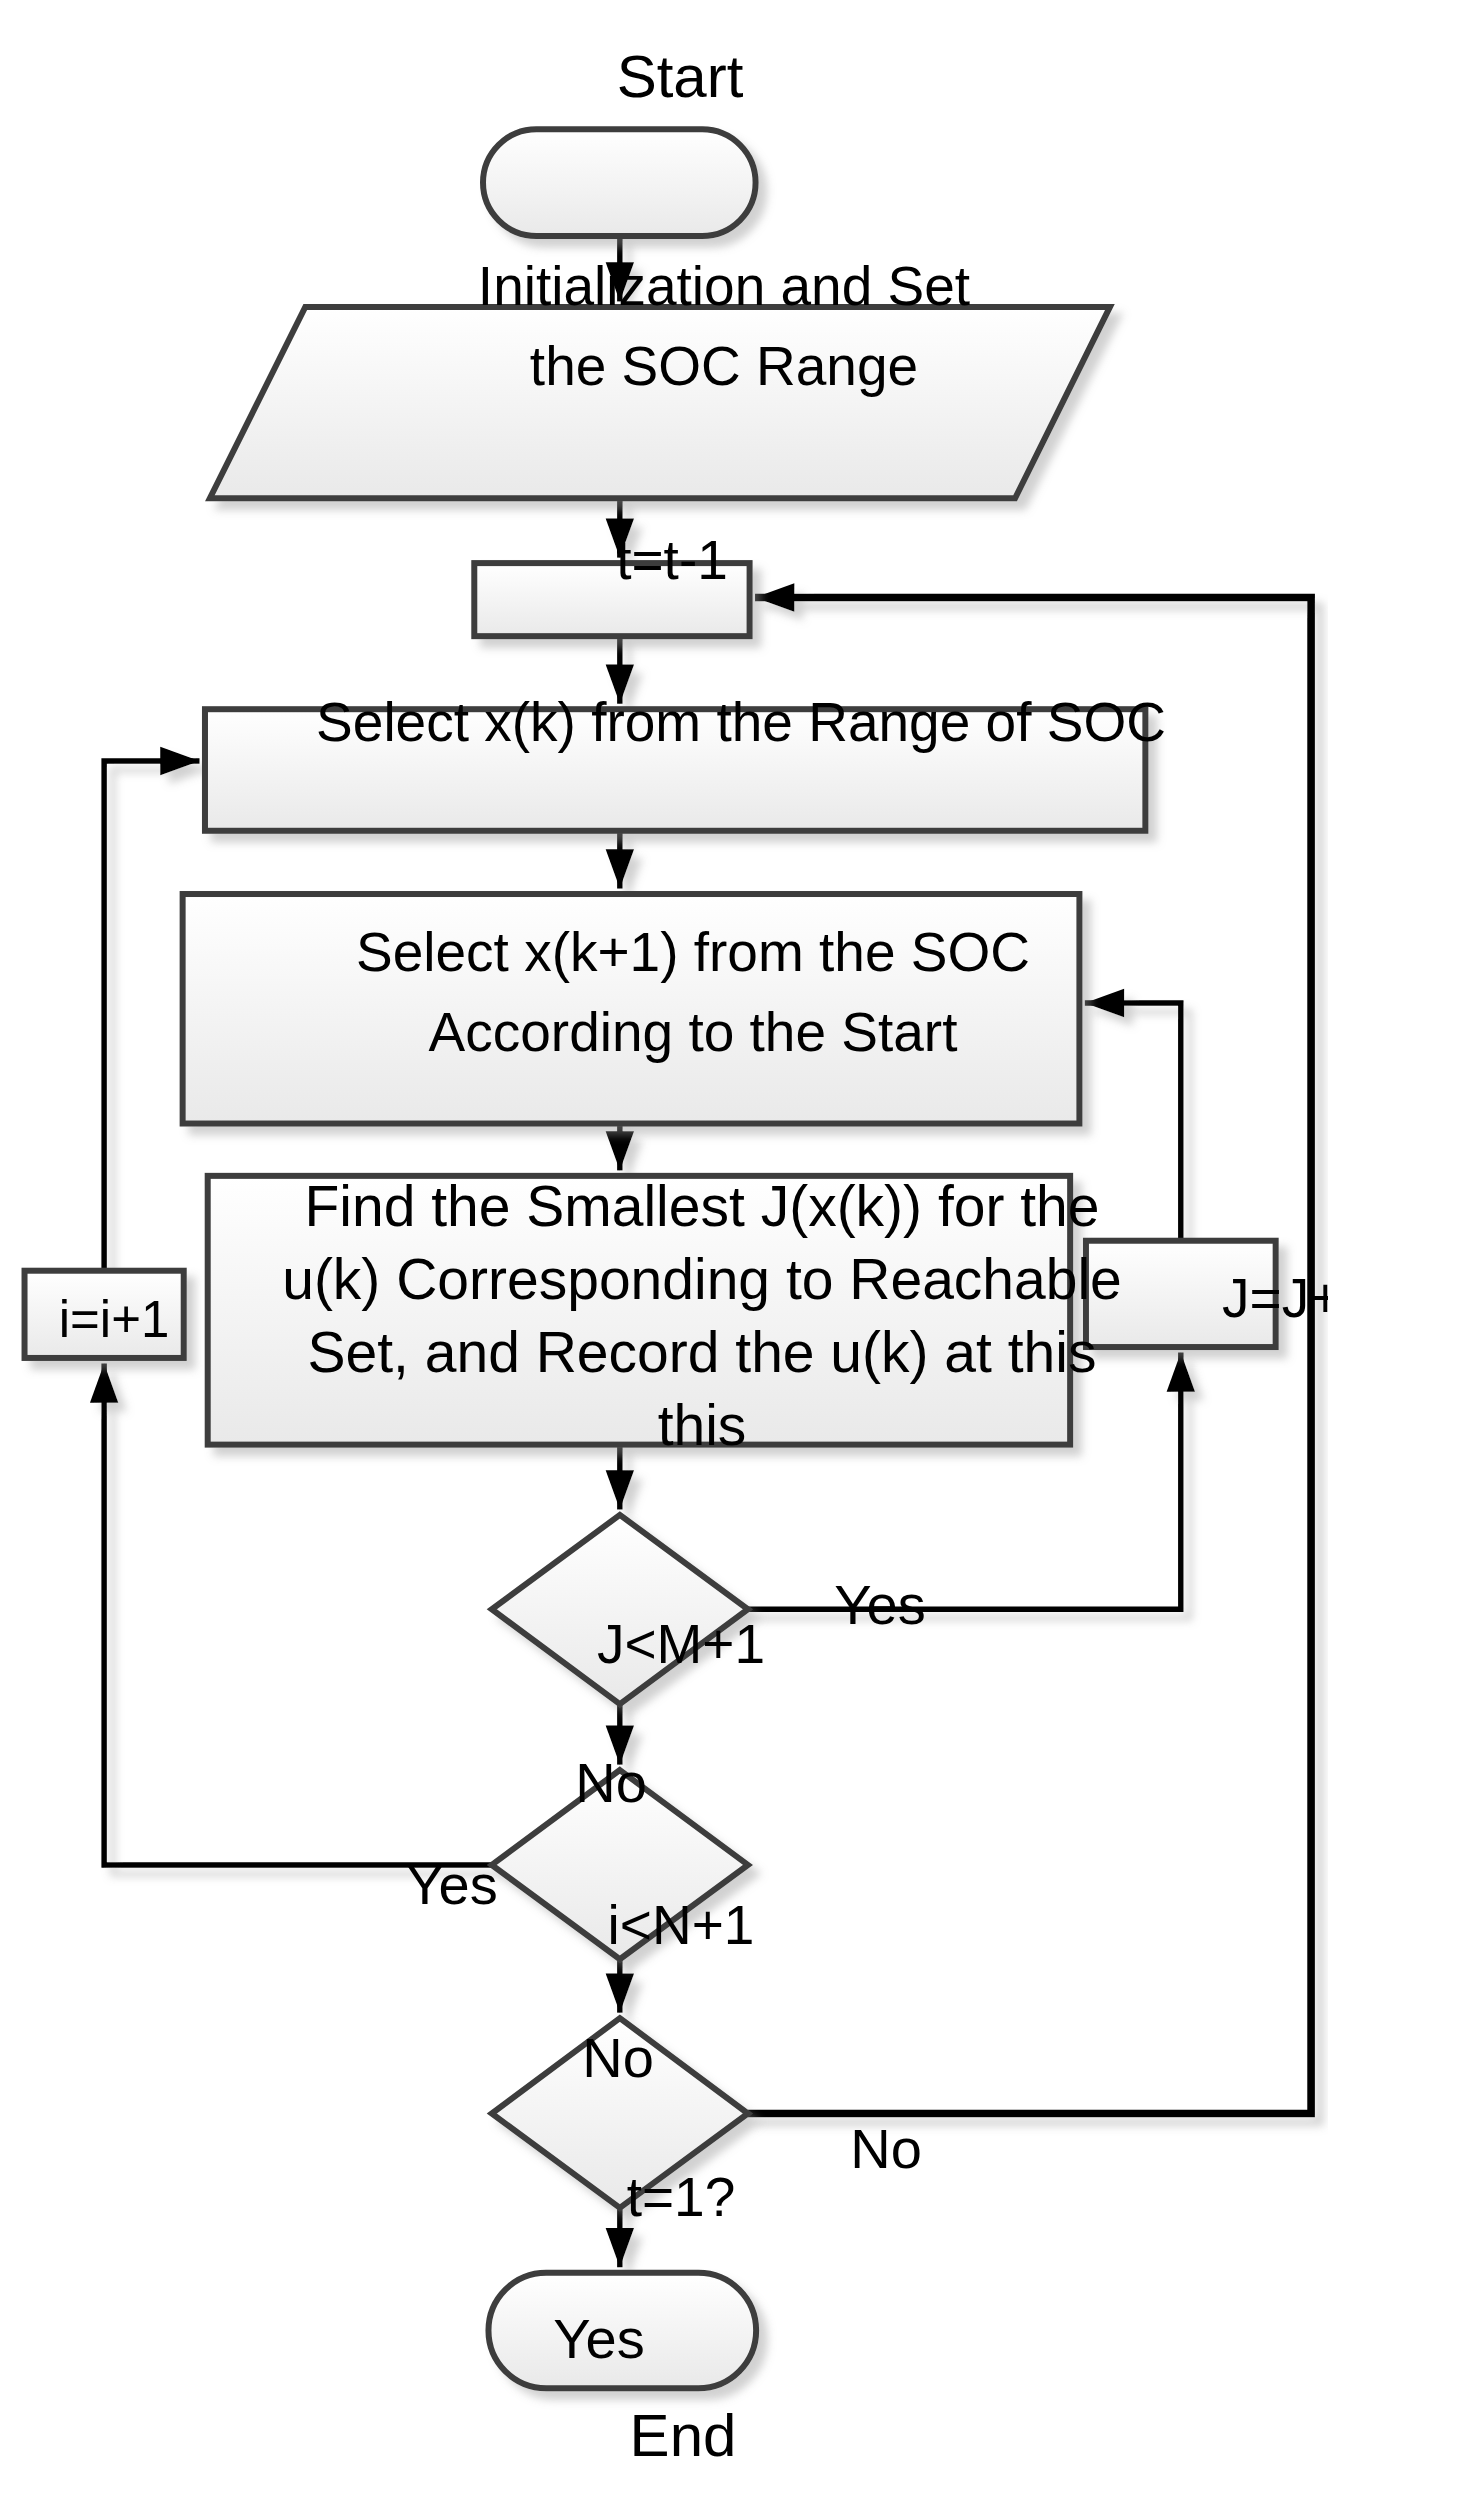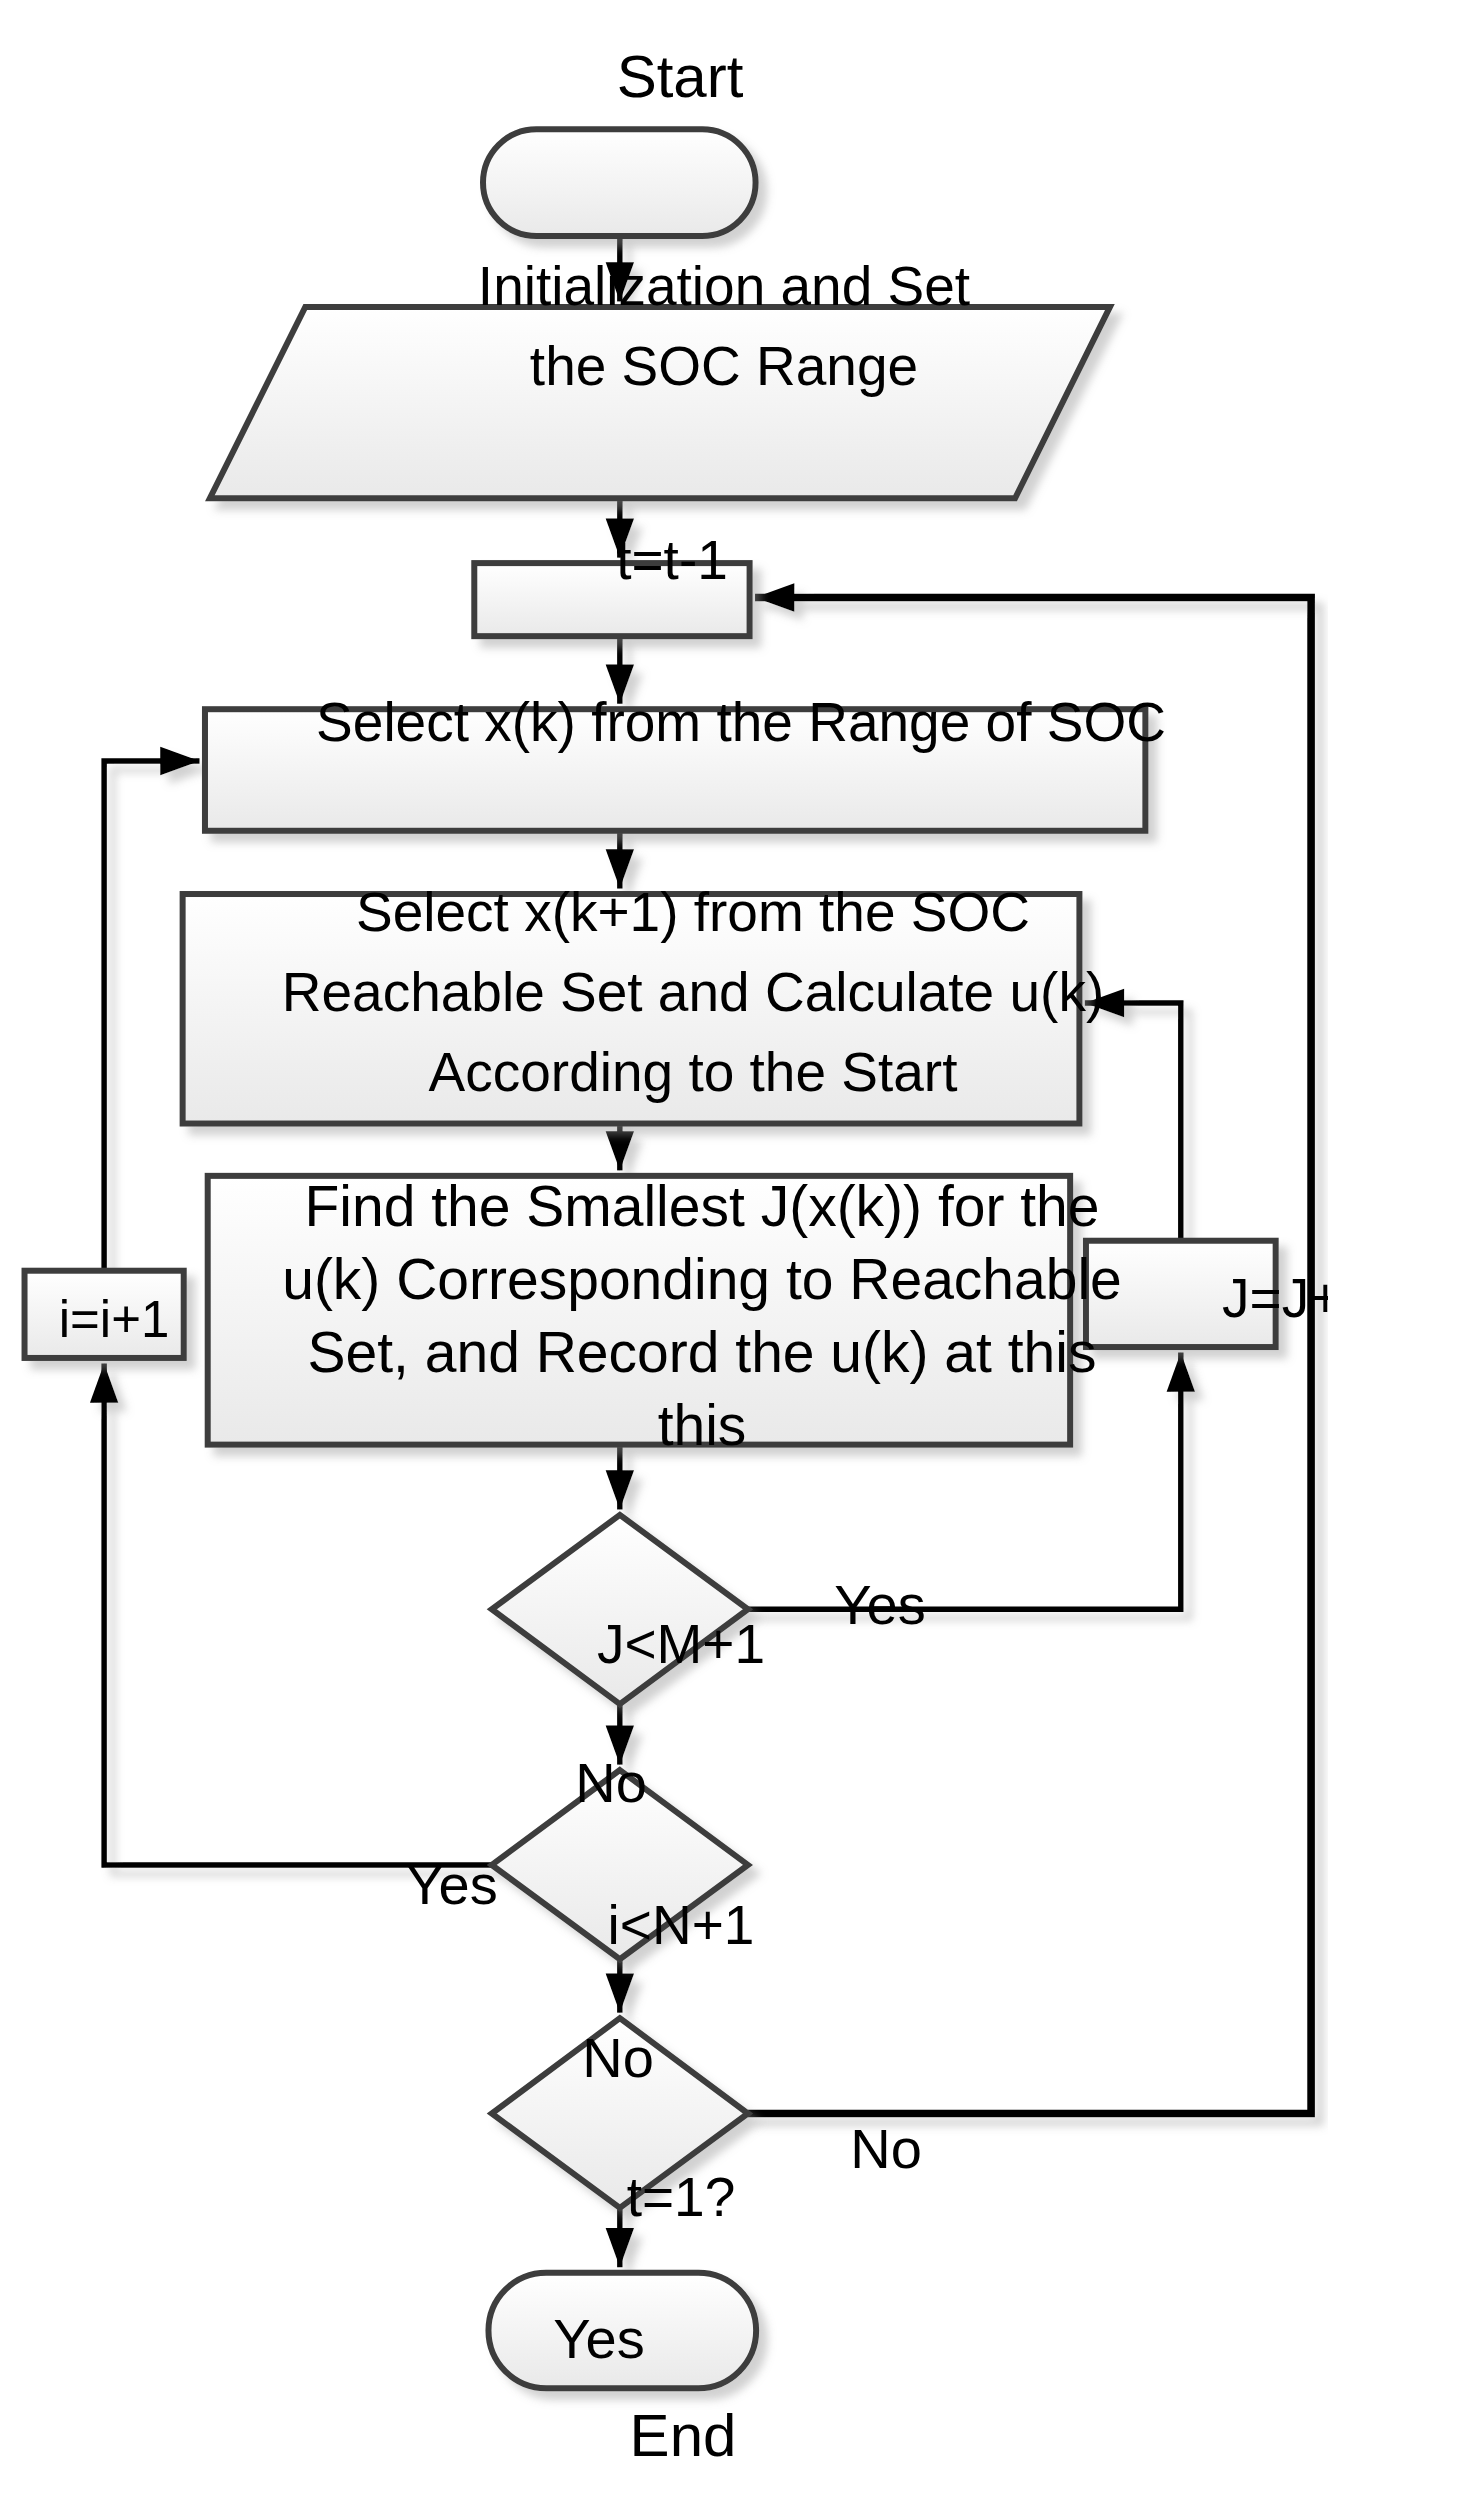--- a/index.html
+++ b/index.html
@@ -89,21 +89,20 @@
       <div>Initialization and Set</div>
       <div>the SOC Range</div>
     </div>
 
     <div class="lbl fs92" style="left:672px;top:535px;margin-top:25px;">t=t-1</div>
 
     <div class="lbl fs92" style="left:741px;top:722px;">Select x(k) from the Range of SOC</div>
 
     <div class="lbl fs92 multiline" style="left:693px;top:985px;">
       <div>Select x(k+1) from the SOC</div>
-      <div>Reachable Set and Calculate u(k)</div>
       <div>According to the Start</div>
     </div>
 
     <div class="lbl multiline-tight" style="left:702px;top:1316px;">
       <div>Find the Smallest J(x(k)) for the</div>
       <div>u(k) Corresponding to Reachable</div>
       <div>Set, and Record the u(k) at this</div>
       <div>this</div>
     </div>
 

